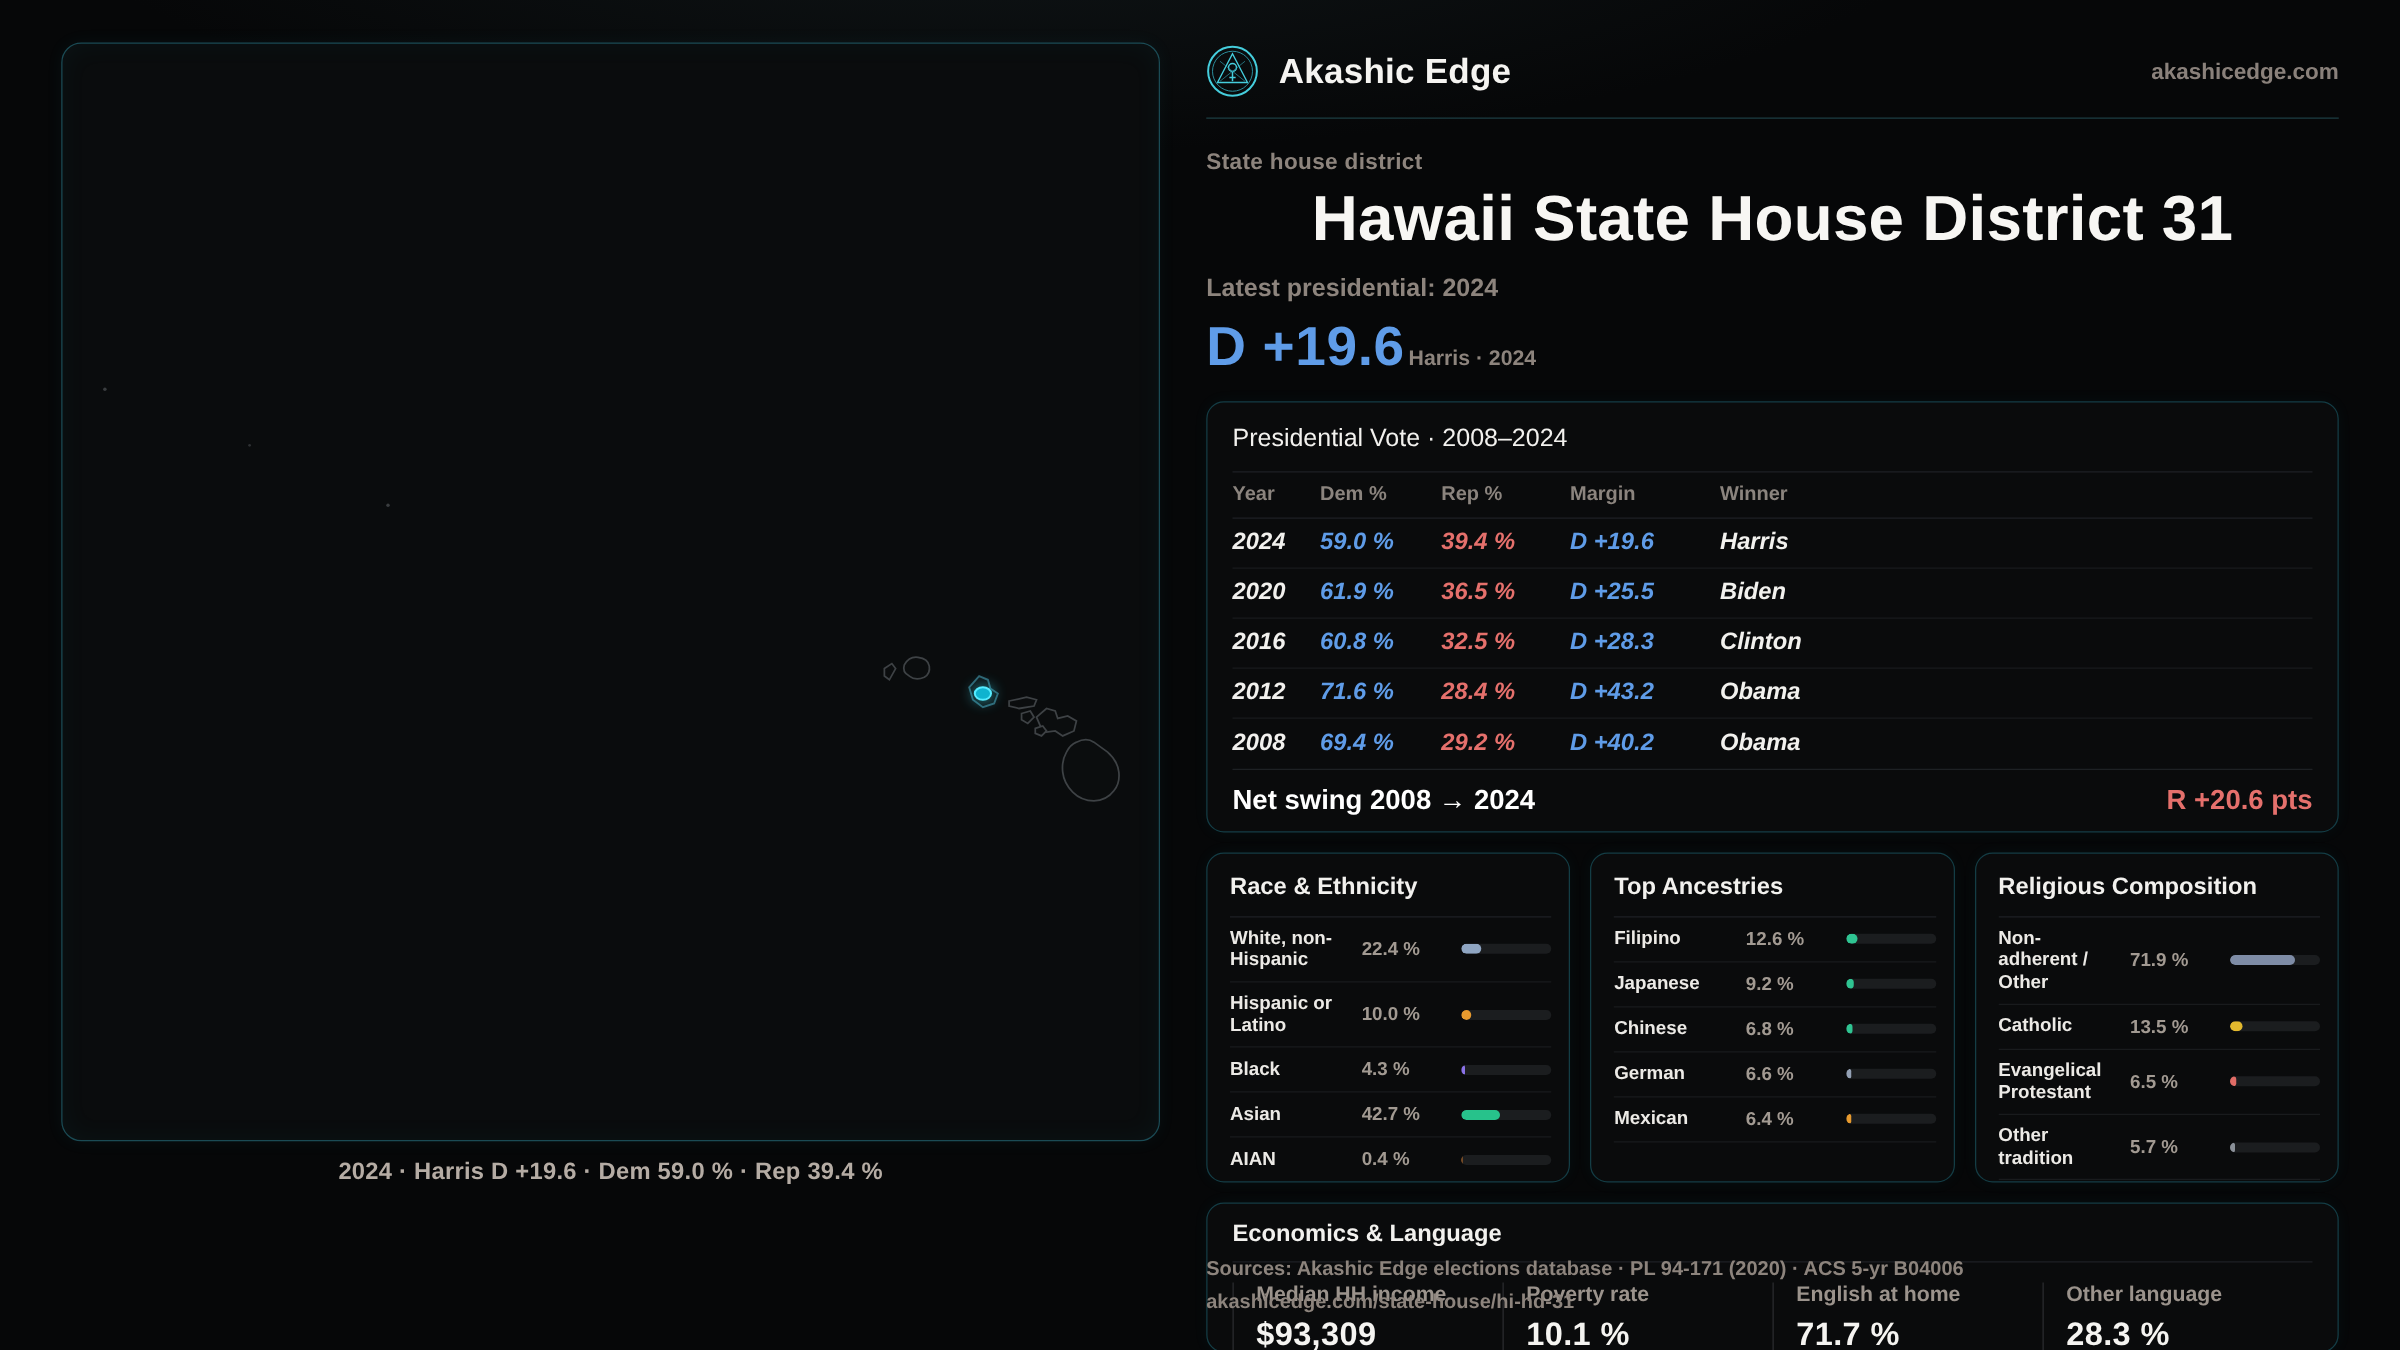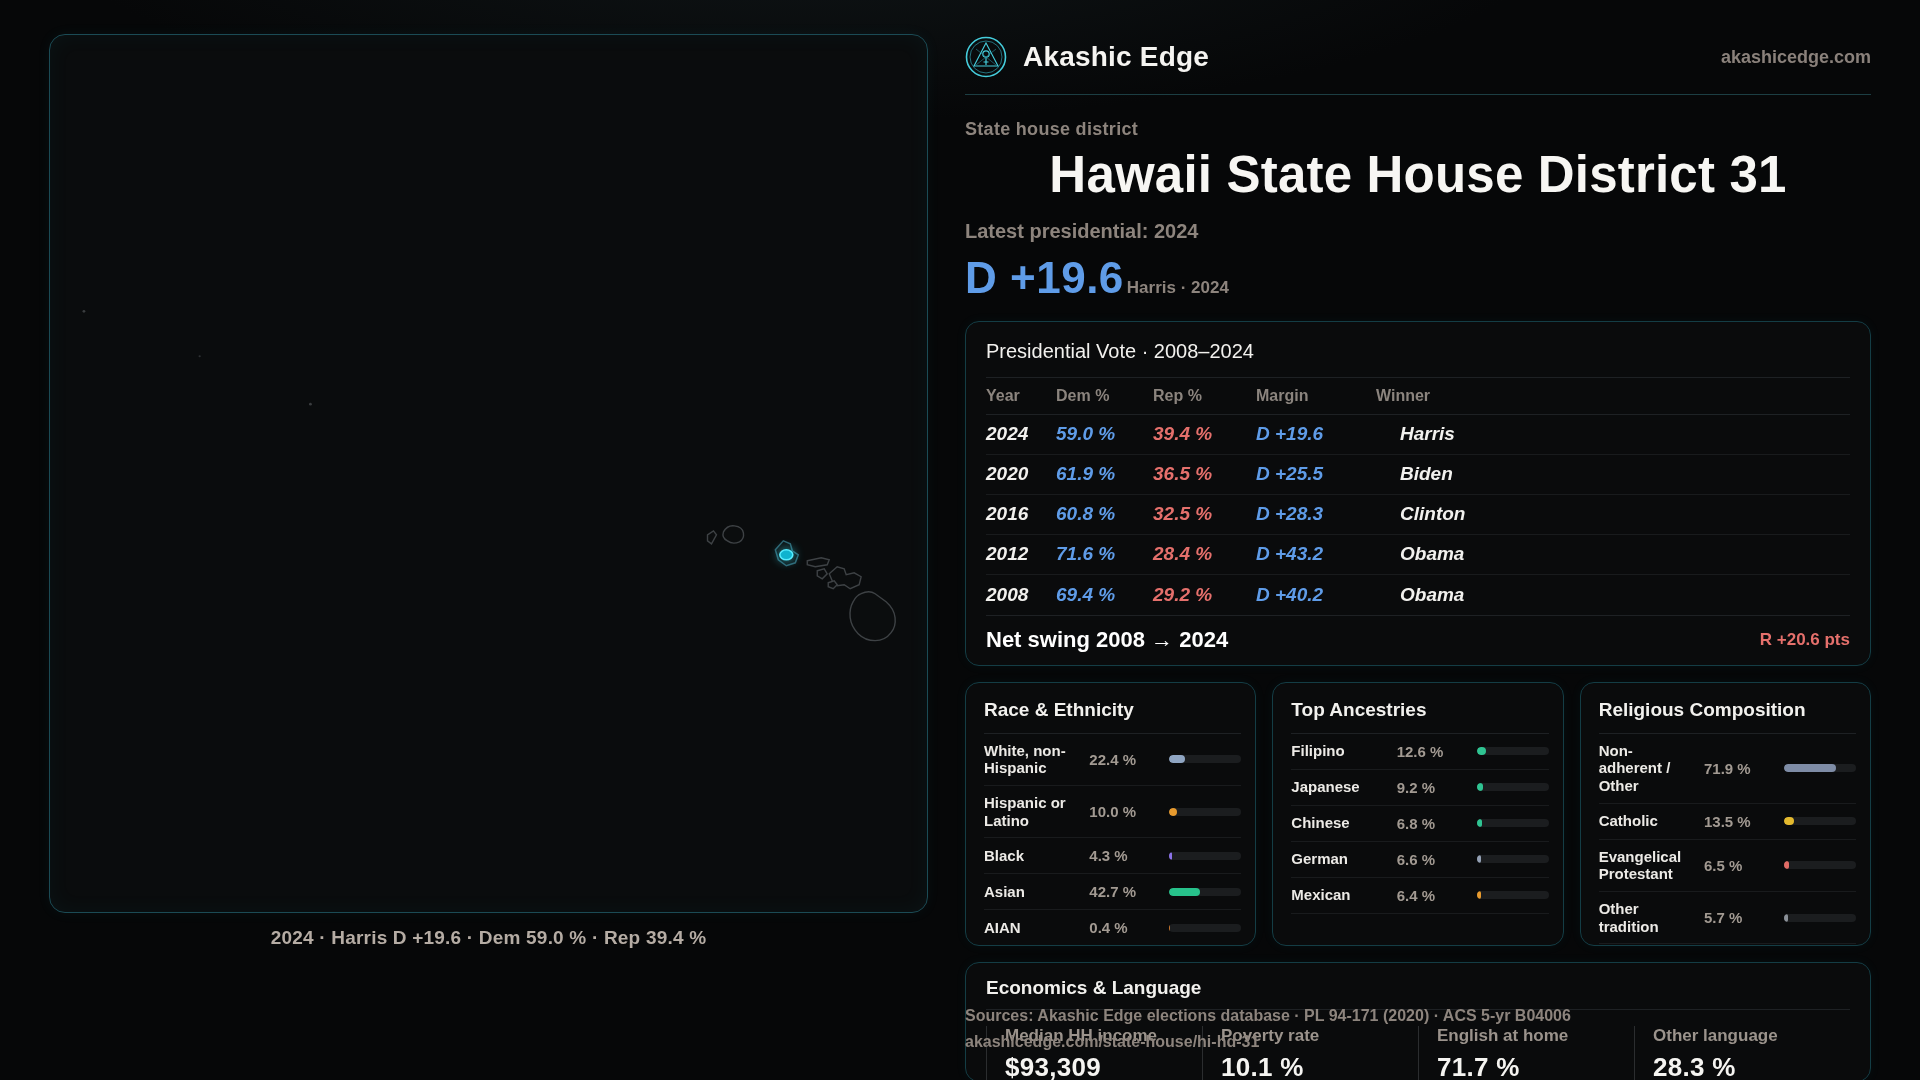--- a/index.html
+++ b/index.html
@@ -59,27 +59,27 @@
     align-items:center;
   }
   .vote-head { border-top:1px solid #1e2124; border-bottom:1px solid #1e2124; height:38px; }
   .vote-head span { font-size:16px; font-weight:600; color:#8b847e; }
   .vote-row { height:40px; border-bottom:1px solid #191b1d;font-style:italic; }
   .vote-row:last-child { border-bottom:none; }
   .vote-row .c-year { font-size:19px; font-weight:700; color:#f2f1ee; }
   .vote-row .c-dem { font-size:19px; font-weight:700; color:#5f9ce8; }
   .vote-row .c-rep { font-size:19px; font-weight:700; color:#e5706c; }
   .vote-row .c-margin { font-size:19px; font-weight:700; color:#5f9ce8; }
-  .vote-row .c-winner { font-size:19px; font-weight:700; color:#f2f1ee;margin-left:24px; }
+  .vote-row .c-winner { font-size:19px; font-weight:700; color:#f2f1ee; }
   .net-swing {
     display:flex; align-items:center; justify-content:space-between;
     border-top:1px solid #1e2124; height:50px;
   }
   .net-swing-label { font-size:22px; font-weight:600; color:#ffffff; }
-  .net-swing-value { font-size:17px; font-weight:700; color:#e5706c; }
+  .net-swing-value { font-size:22px; font-weight:700; color:#e5706c; }
 
   
   .demo-row { margin-top:16px; display:grid; grid-template-columns:1fr 1fr 1fr; gap:16px; height:264px; }
   .demo-panel { padding:16px 14px 10px 18px; overflow:hidden; }
   .demo-title { font-size:19px; font-weight:700; color:#f2f1ee; padding-bottom:12px; border-bottom:1px solid #1e2124; }
   .stat-row {
     display:grid; grid-template-columns:1fr 72px 72px; gap:8px; align-items:center;
     padding:8px 0; border-bottom:1px solid #191b1d; min-height:36px;
   }
   .stat-label { font-size:15px; font-weight:700; color:#eceae6; line-height:1.18; }

